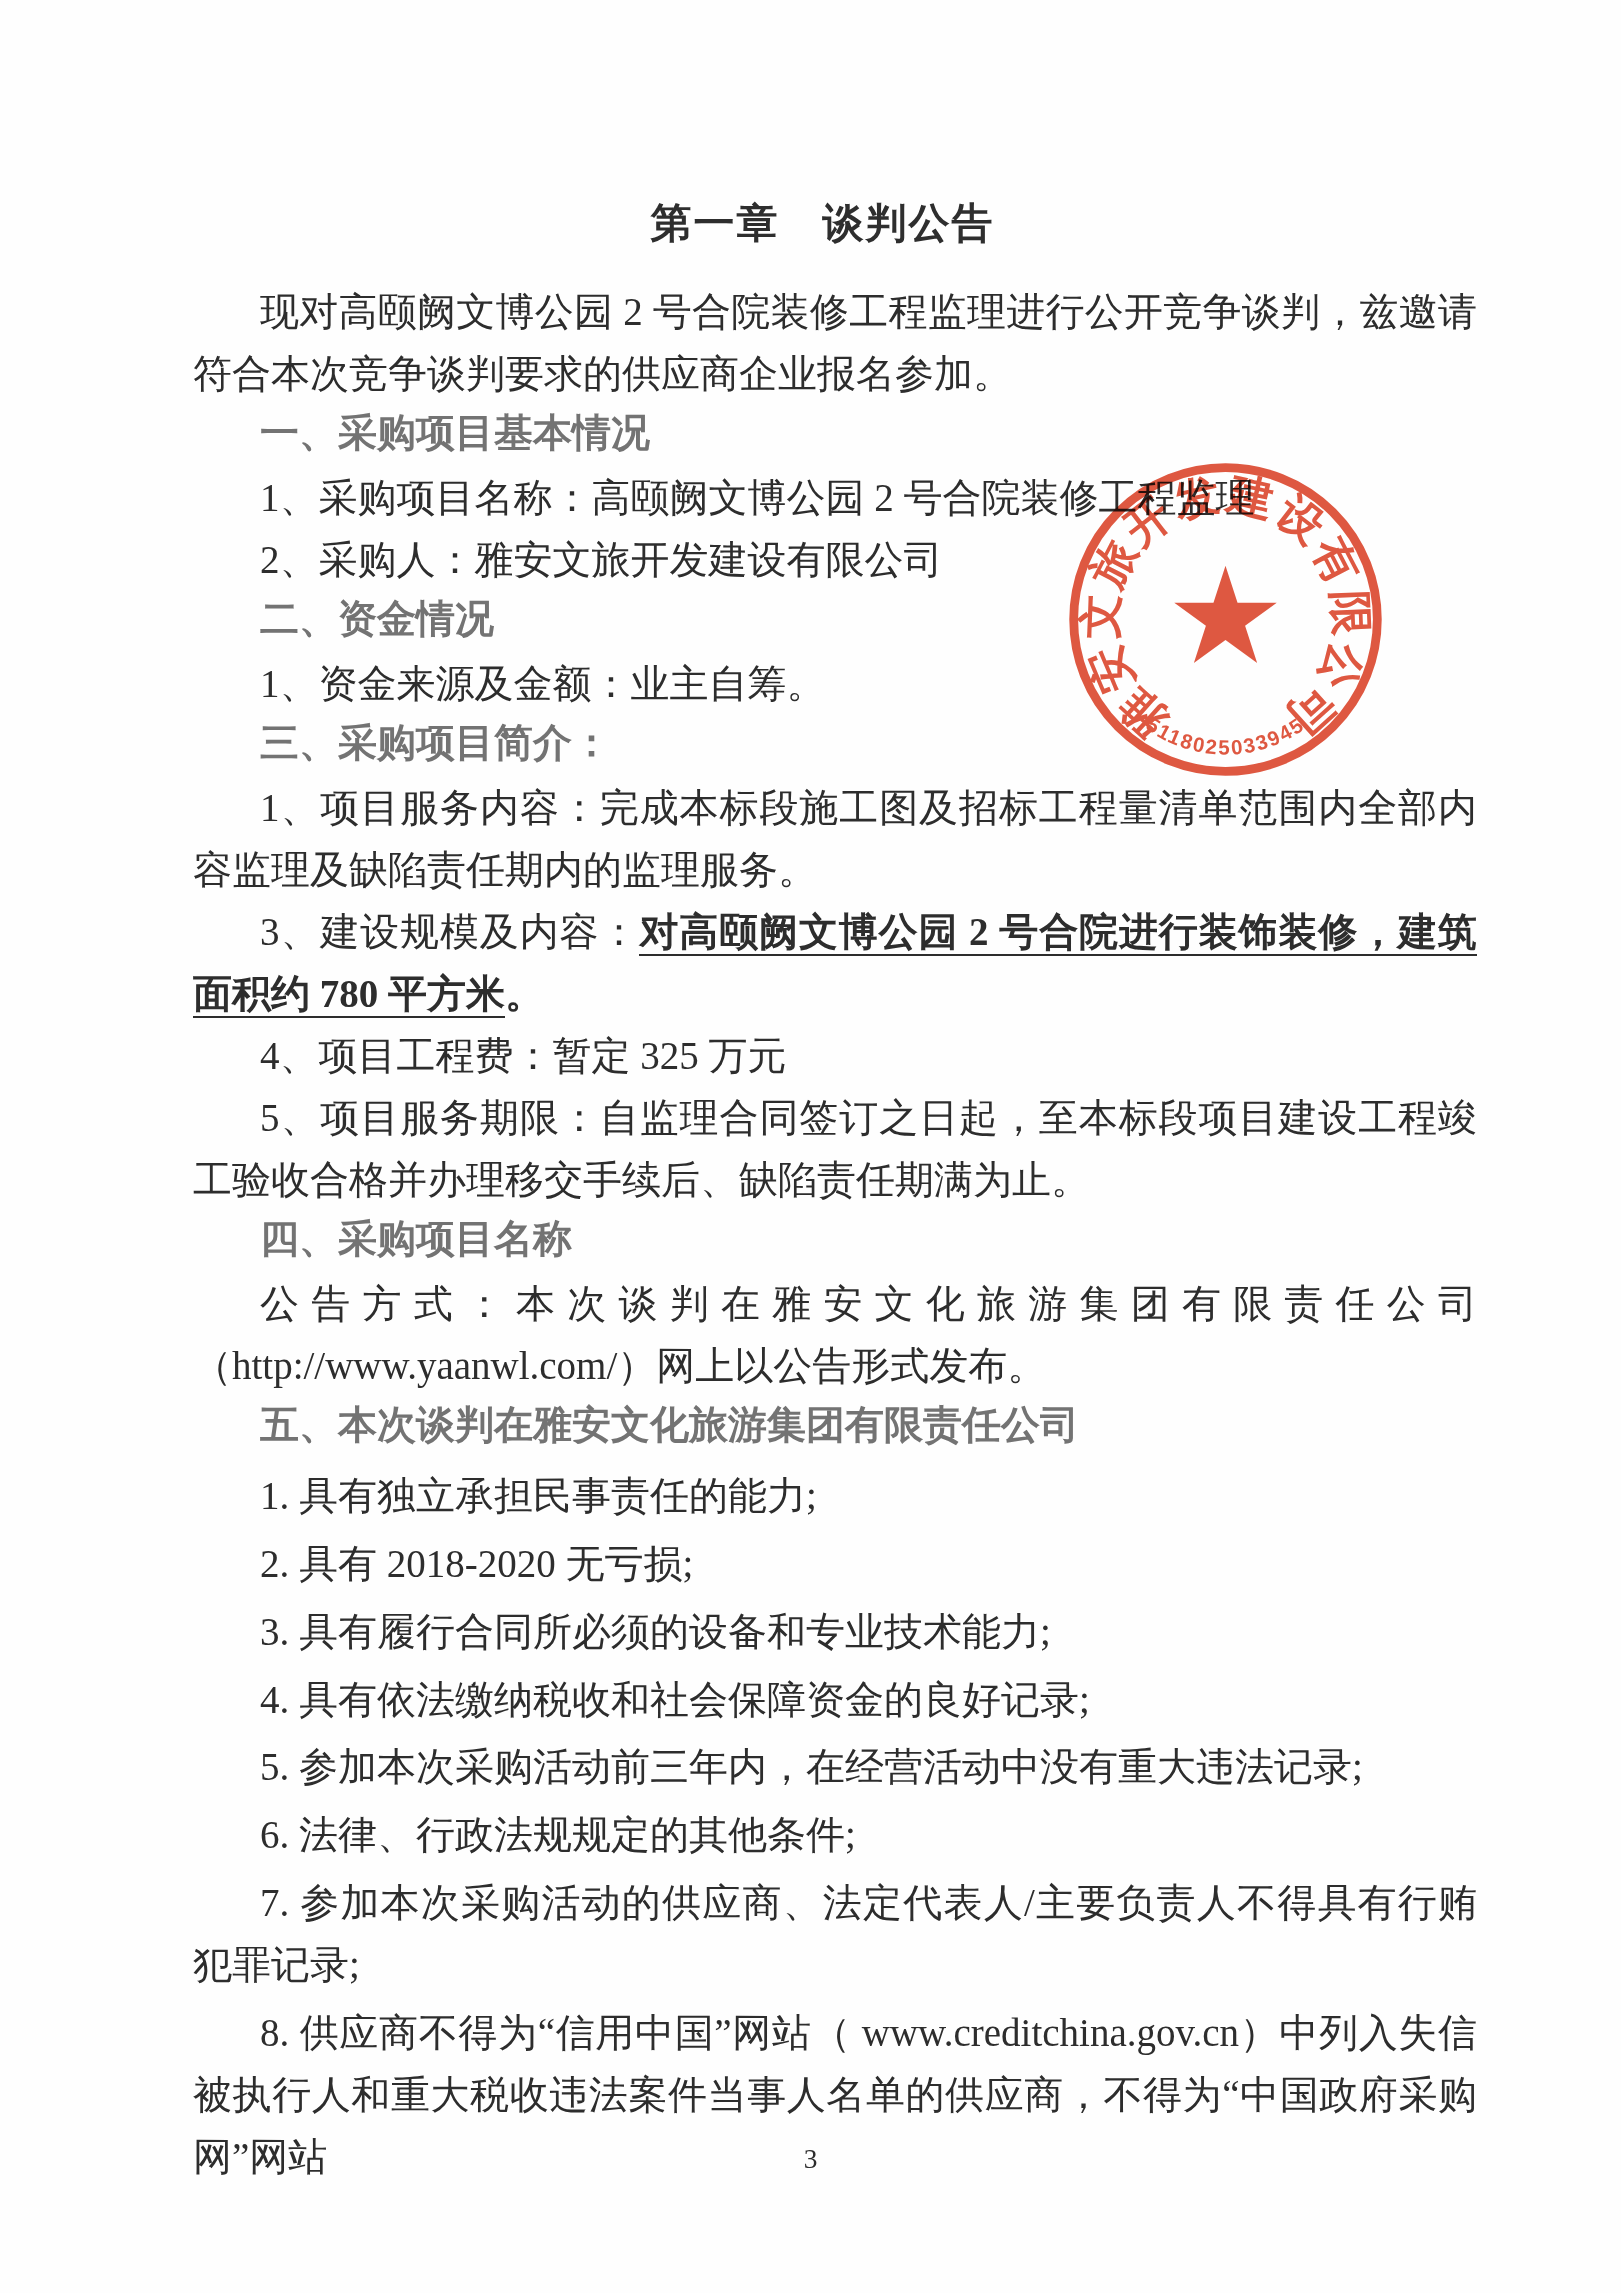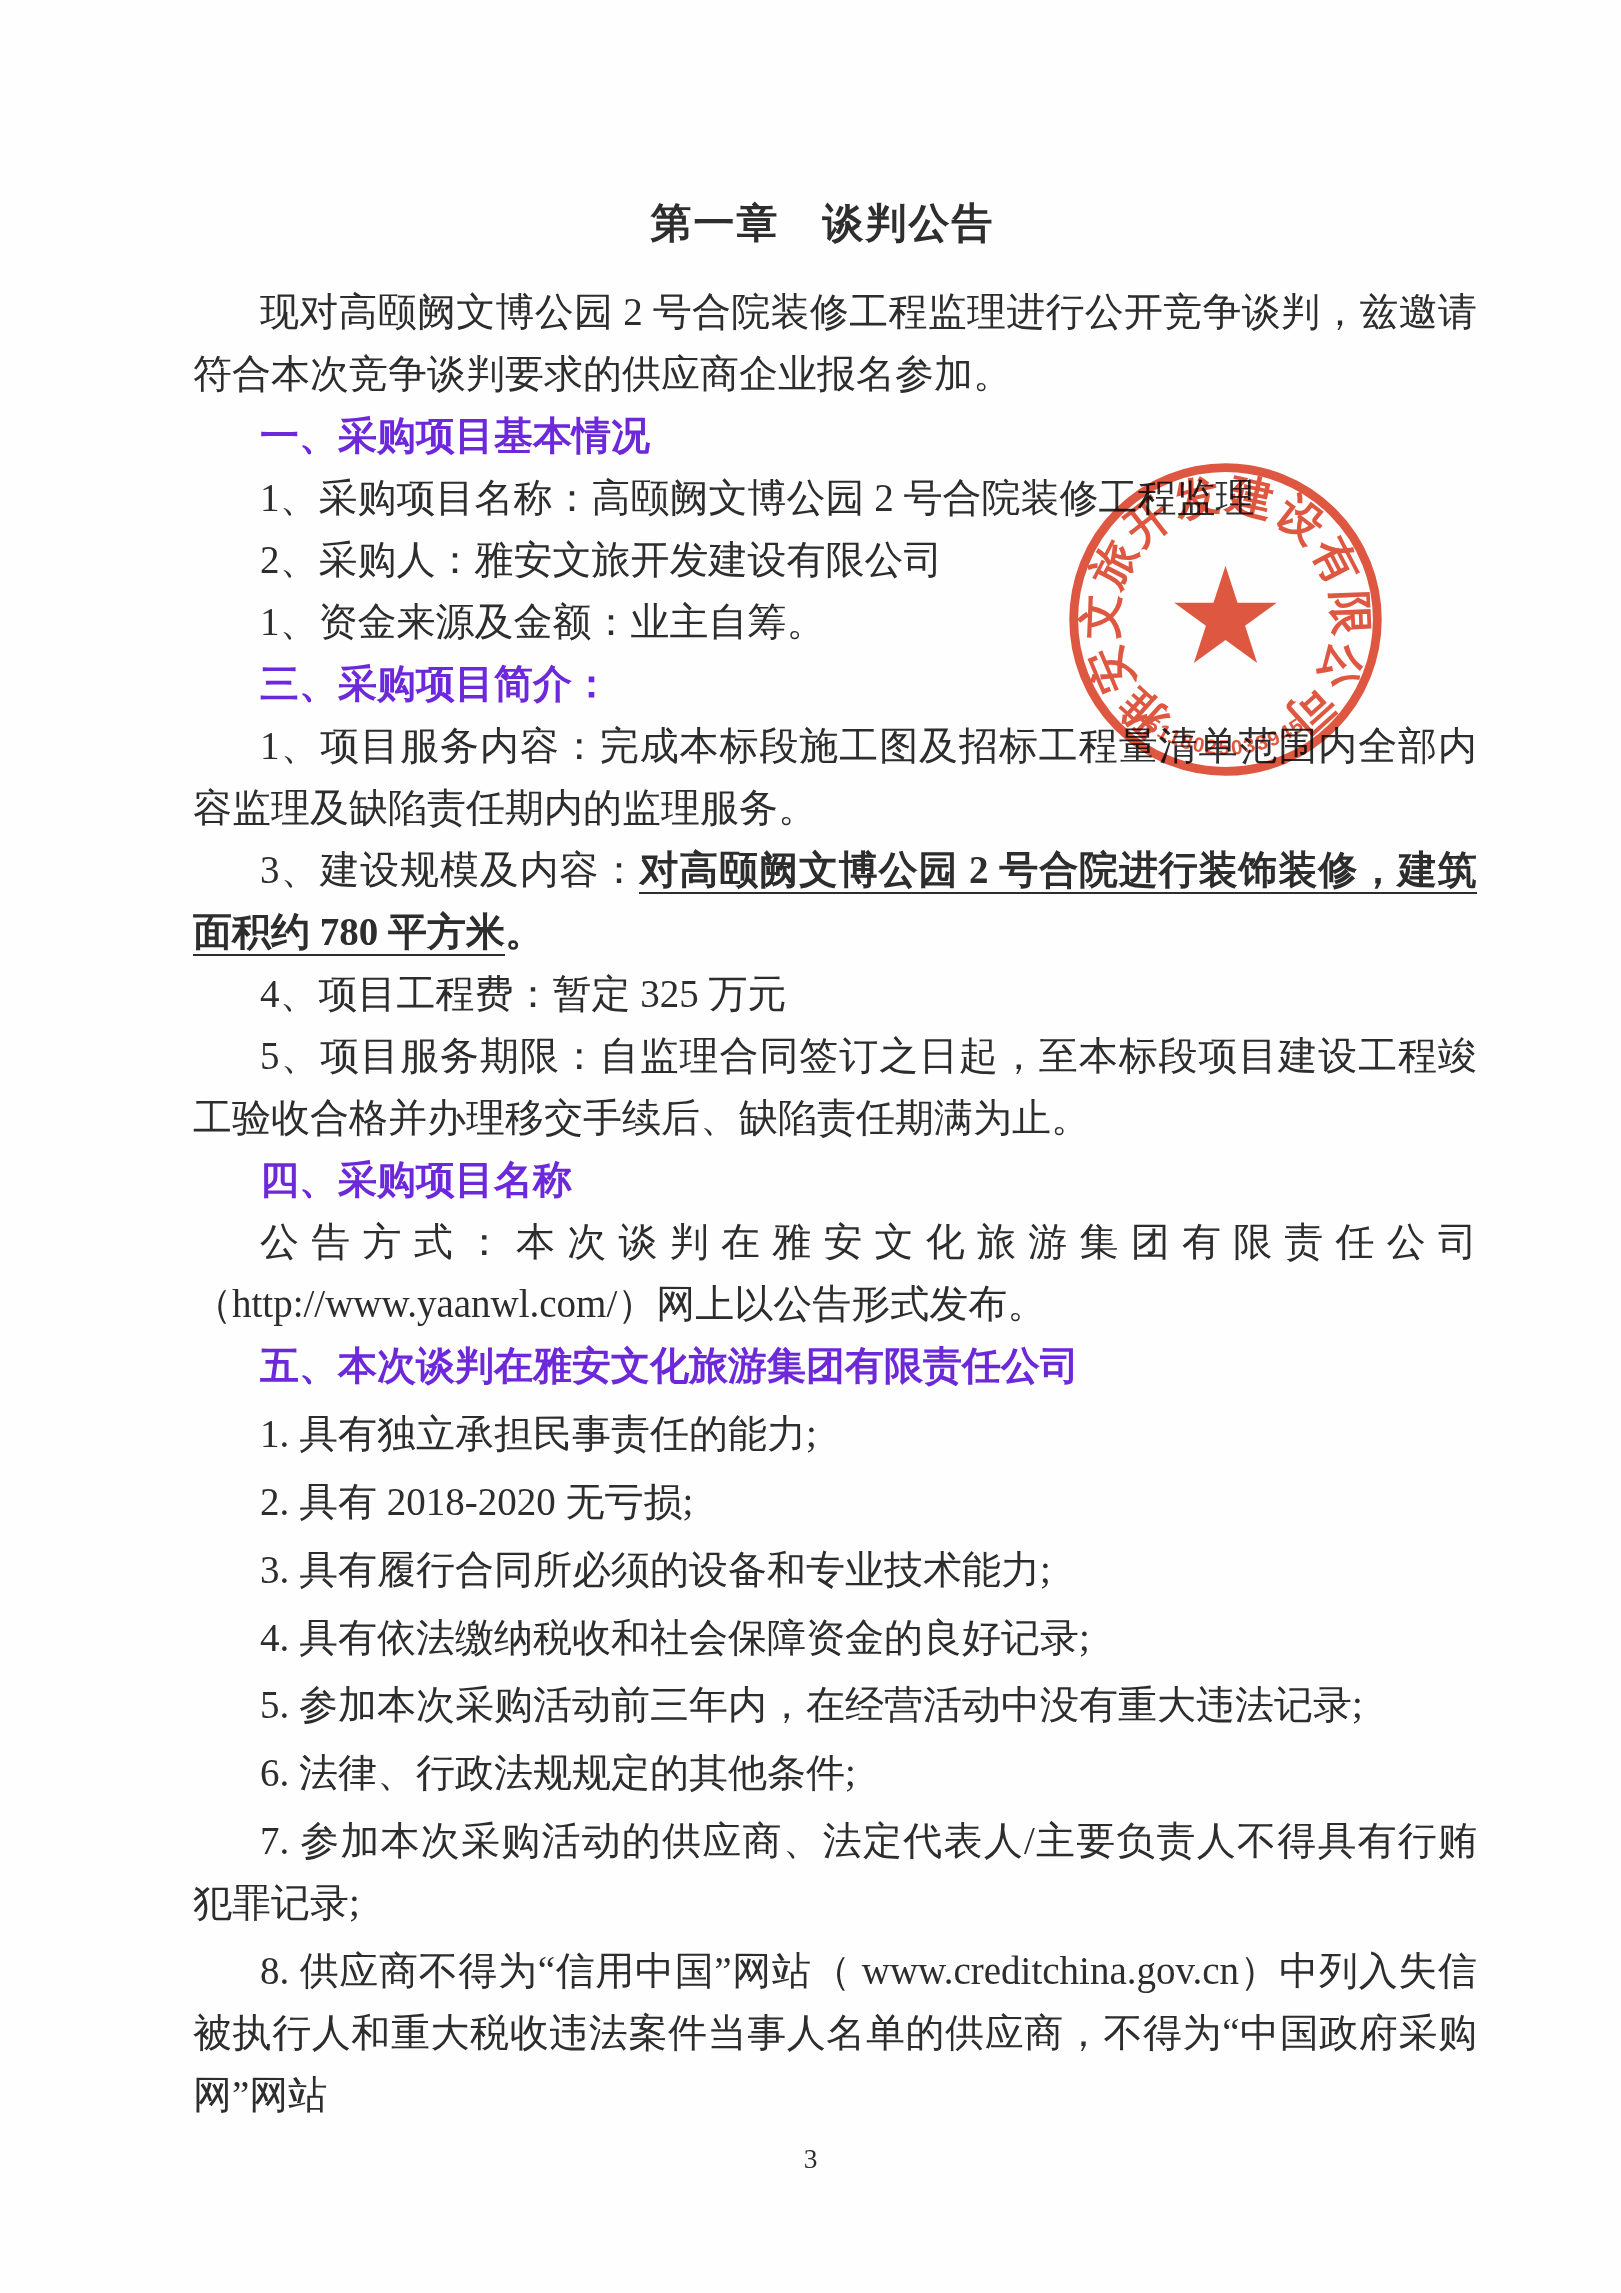--- a/index.html
+++ b/index.html
@@ -34,22 +34,22 @@
   .block {
     margin: 0;
     font-size: 39px;
     line-height: 62px;
     text-indent: 67px;
     text-align: justify;
     color: #2d2d2d;
   }
   .heading {
     font-weight: bold;
-    font-family: Liberation Serif, serif;
-    color: #6d28d9;
+    font-family: Liberation Mono, monospace;
+    color: #737373;
   }
   .loose { margin-top: 5.9px; }
   .em { font-weight: bold; }
   .em-underline {
     font-weight: bold;
     border-bottom: 2.9px solid #2d2d2d;
     padding-bottom: 1px;
   }
   .page-number {
     position: absolute;
@@ -88,20 +88,21 @@
 
 <div class="page">
 
   <h1 class="doc-title">第一章　谈判公告</h1>
 
   <main class="doc-body">
       <p class="block">现对高颐阙文博公园 2 号合院装修工程监理进行公开竞争谈判，兹邀请符合本次竞争谈判要求的供应商企业报名参加。</p>
       <p class="block heading">一、采购项目基本情况</p>
       <p class="block">1、采购项目名称：高颐阙文博公园 2 号合院装修工程监理</p>
       <p class="block">2、采购人：雅安文旅开发建设有限公司</p>
+      <p class="block heading">二、资金情况</p>
       <p class="block">1、资金来源及金额：业主自筹。</p>
       <p class="block heading">三、采购项目简介：</p>
       <p class="block">1、项目服务内容：完成本标段施工图及招标工程量清单范围内全部内容监理及缺陷责任期内的监理服务。</p>
       <p class="block"><span>3、建设规模及内容：</span><span class="em-underline">对高颐阙文博公园 2 号合院进行装饰装修，建筑面积约 780 平方米</span><span class="em">。</span></p>
       <p class="block"> 4、项目工程费：暂定 325 万元</p>
       <p class="block">5、项目服务期限：自监理合同签订之日起，至本标段项目建设工程竣工验收合格并办理移交手续后、缺陷责任期满为止。</p>
       <p class="block heading">四、采购项目名称</p>
       <p class="block">公告方式：本次谈判在雅安文化旅游集团有限责任公司（http://www.yaanwl.com/）网上以公告形式发布。</p>
       <p class="block heading">五、本次谈判在雅安文化旅游集团有限责任公司</p>
       <p class="block loose">1. 具有独立承担民事责任的能力;</p>

